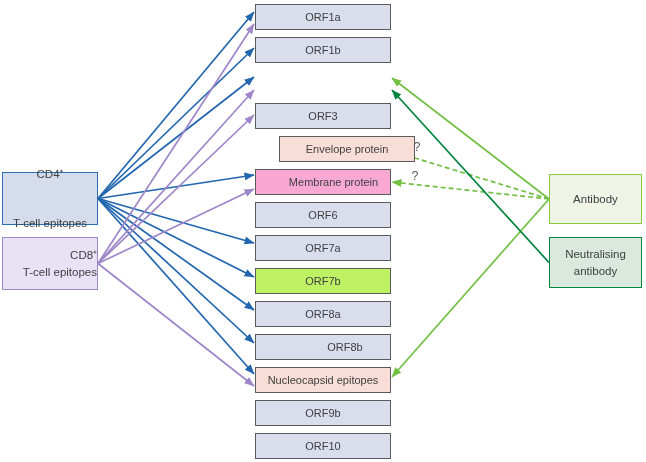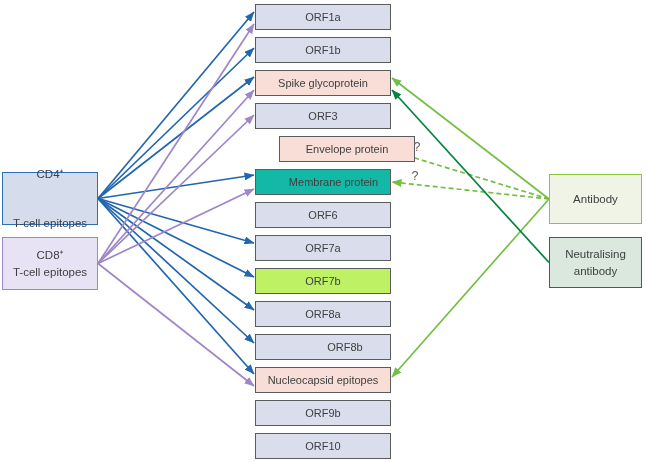--- a/index.html
+++ b/index.html
@@ -60,30 +60,27 @@
       <line x1="549" y1="199" x2="392" y2="182" stroke="#72bf44" stroke-width="1.7" stroke-dasharray="5,3" marker-end="url(#ah-green)"></line>
       <text x="415" y="180" fill="#58595b" class="qmark" text-anchor="middle">?</text>
       <line x1="549" y1="262.5" x2="392" y2="90" stroke="#00843e" stroke-width="1.7" marker-end="url(#ah-darkgreen)"></line>
     </svg>
 <div class="pbox" style="top: 4px; background: rgb(217, 221, 236); border-color: rgb(90, 91, 93);">
       <span>ORF1a</span>
     </div>
     <div class="pbox" style="top: 37px; background: rgb(217, 221, 236); border-color: rgb(90, 91, 93);">
       <span>ORF1b</span>
     </div>
-    <div class="pbox" style="top: 70px; background: rgb(248, 222, 215); border-color: rgb(90, 91, 93);">
-      <span>Spike glycoprotein</span>
-    </div>
     <div class="pbox" style="top: 103px; background: rgb(217, 221, 236); border-color: rgb(90, 91, 93);">
       <span>ORF3</span>
     </div>
     <div class="pbox" style="top: 136px; background: rgb(248, 222, 215); border-color: rgb(90, 91, 93); margin-left: 24px;">
       <span>Envelope protein</span>
     </div>
-    <div class="pbox" style="top: 169px; background: #14b8a6; border-color: rgb(90, 91, 93); padding-left: 21px;">
+    <div class="pbox" style="top: 169px; background: #f9a8d4; border-color: rgb(90, 91, 93); padding-left: 21px;">
       <span>Membrane protein</span>
     </div>
     <div class="pbox" style="top: 202px; background: rgb(217, 221, 236); border-color: rgb(90, 91, 93);">
       <span>ORF6</span>
     </div>
     <div class="pbox" style="top: 235px; background: rgb(217, 221, 236); border-color: rgb(90, 91, 93);">
       <span>ORF7a</span>
     </div>
     <div class="pbox" style="top: 268px; background: #bef264; border-color: rgb(90, 91, 93); text-align: center;">
       <span>ORF7b</span>
@@ -100,21 +97,21 @@
     <div class="pbox" style="top: 400px; background: rgb(217, 221, 236); border-color: rgb(90, 91, 93);">
       <span>ORF9b</span>
     </div>
     <div class="pbox" style="top: 433px; background: rgb(217, 221, 236); border-color: rgb(90, 91, 93);">
       <span>ORF10</span>
     </div>
     <div class="sbox" style="left: 2px; top: 172px; width: 96px; height: 53px; background: rgb(213, 220, 236); border-color: rgb(46, 110, 181); gap: 33px;">
       <span>CD4⁺</span>
       <span>T-cell epitopes</span>
     </div>
-    <div class="sbox" style="left: 2px; top: 237px; width: 96px; height: 53px; background: rgb(232, 227, 244); border-color: rgb(159, 134, 201);">
+    <div class="sbox" style="left: 2px; top: 237px; width: 96px; height: 53px; background: rgb(232, 227, 244); border-color: rgb(159, 134, 201); align-items: flex-end;">
       <span>CD8⁺</span>
       <span>T-cell epitopes</span>
     </div>
     <div class="sbox" style="left: 549px; top: 174px; width: 93px; height: 50px; background: rgb(239, 244, 231); border-color: rgb(140, 198, 63);">
       <span>Antibody</span>
     </div>
     <div class="sbox" style="left: 549px; top: 237px; width: 93px; height: 51px; background: rgb(218, 232, 221); border-color: rgb(0, 132, 62);">
       <span>Neutralising</span>
       <span>antibody</span>
     </div>

